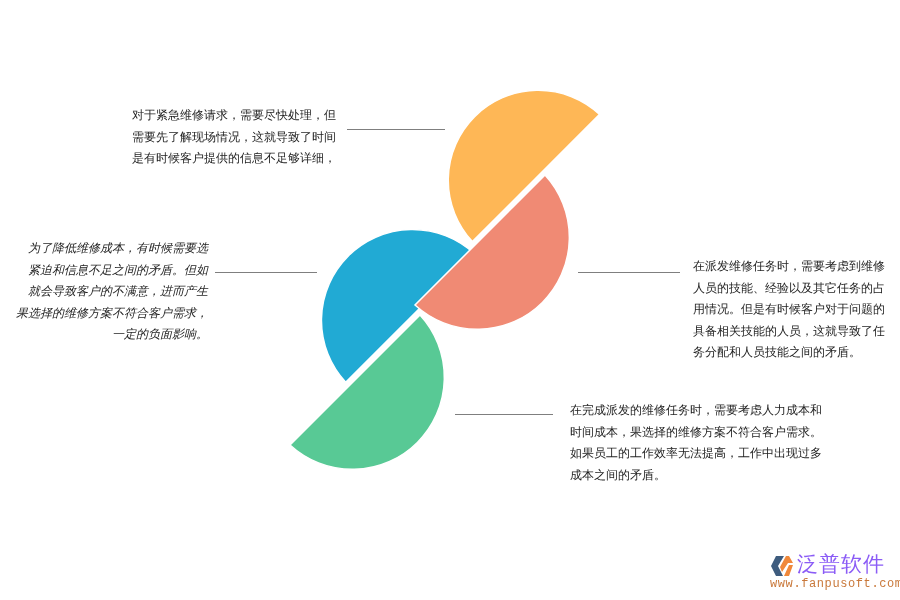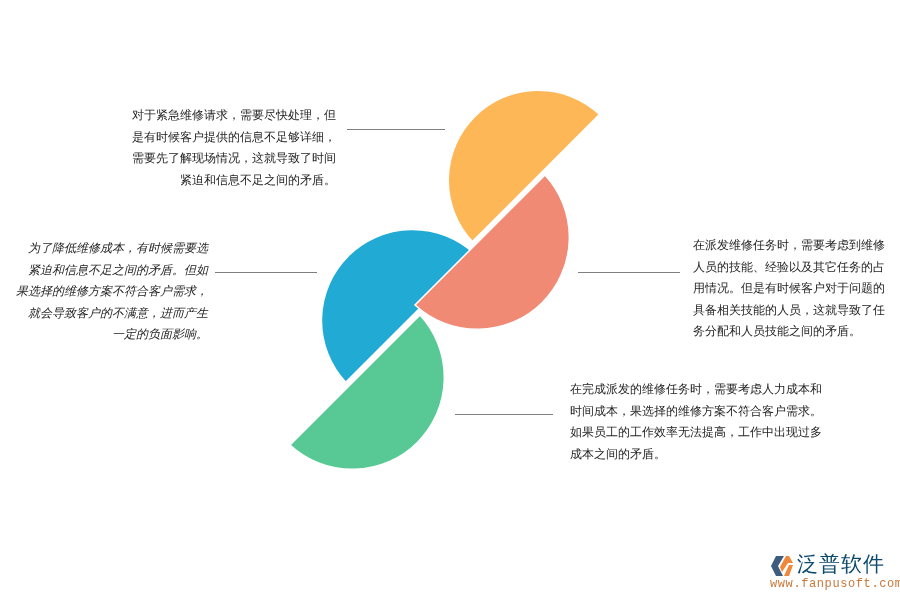--- a/index.html
+++ b/index.html
@@ -10,21 +10,21 @@
     }
     .shapes { position: absolute; left: 0; top: 0; width: 900px; height: 600px; }
     .callout {
       position: absolute;
       font-size: 12px;
       line-height: 21.5px;
       white-space: nowrap;
     }
     .callout .line { display: block; height: 21.5px; }
     .callout.right { text-align: right; }
-    .callout.left  { text-align: left; }
+    .callout.left  { text-align: left; margin-top: 21px; }
     #callout-orange { left: 100px; top: 105px; width: 236px; }
     #callout-blue   { left: 0px;   top: 238px; width: 208px; font-style: italic; }
     #callout-salmon { left: 693px; top: 235px; width: 200px; }
     #callout-green  { left: 570px; top: 379px; width: 270px; }
 
     .connector { position: absolute; height: 1px; background: #7f7f7f; }
     #connector-orange { left: 347px; top: 129px; width: 98px; }
     #connector-blue   { left: 215px; top: 272px; width: 102px; }
     #connector-salmon { left: 578px; top: 272px; width: 102px; }
     #connector-green  { left: 455px; top: 414px; width: 98px; }
@@ -53,30 +53,29 @@
   <path d="M 420 315 A 92 92 0 0 1 290 445 Z" fill="#58C995" stroke="#ffffff" stroke-width="1.5"></path>
 </svg>
 
 <div class="connector" id="connector-orange"></div>
 <div class="connector" id="connector-blue"></div>
 <div class="connector" id="connector-salmon"></div>
 <div class="connector" id="connector-green"></div>
 
 <div class="callout right" id="callout-orange">
   <span class="line">对于紧急维修请求，需要尽快处理，但</span>
+  <span class="line">需要先了解现场情况，这就导致了时间</span>
   <span class="line">是有时候客户提供的信息不足够详细，</span>
-  <span class="line">需要先了解现场情况，这就导致了时间</span>
-  <span class="line">紧迫和信息不足之间的矛盾。</span>
 </div>
 
 <div class="callout right" id="callout-blue">
   <span class="line">为了降低维修成本，有时候需要选</span>
   <span class="line">紧迫和信息不足之间的矛盾。但如</span>
+  <span class="line">就会导致客户的不满意，进而产生</span>
   <span class="line">果选择的维修方案不符合客户需求，</span>
-  <span class="line">就会导致客户的不满意，进而产生</span>
   <span class="line">一定的负面影响。</span>
 </div>
 
 <div class="callout left" id="callout-salmon">
   <span class="line">在派发维修任务时，需要考虑到维修</span>
   <span class="line">人员的技能、经验以及其它任务的占</span>
   <span class="line">用情况。但是有时候客户对于问题的</span>
   <span class="line">具备相关技能的人员，这就导致了任</span>
   <span class="line">务分配和人员技能之间的矛盾。</span>
 </div>
@@ -87,15 +86,15 @@
   <span class="line">如果员工的工作效率无法提高，工作中出现过多</span>
   <span class="line">成本之间的矛盾。</span>
 </div>
 
 <div class="logo">
   <svg class="logo-icon" viewBox="0 0 24 22" xmlns="http://www.w3.org/2000/svg">
     <polygon points="6,1 14,1 8,11 13,21 6,21 1,11" fill="#3E5C7E"></polygon>
     <polygon points="16,1 19,1 23,8 18,8 12,17 10,12" fill="#F0883A"></polygon>
     <polygon points="19,10 23,10 19,21 14,21" fill="#F0883A"></polygon>
   </svg>
-  <span class="logo-name" style="color:#0c4a6e">泛普软件</span>
+  <span class="logo-name" style="color:#8b5cf6">泛普软件</span>
   <span class="logo-url" style="color:#C9783A">www.fanpusoft.com</span>
 </div>
 
 </body></html>

